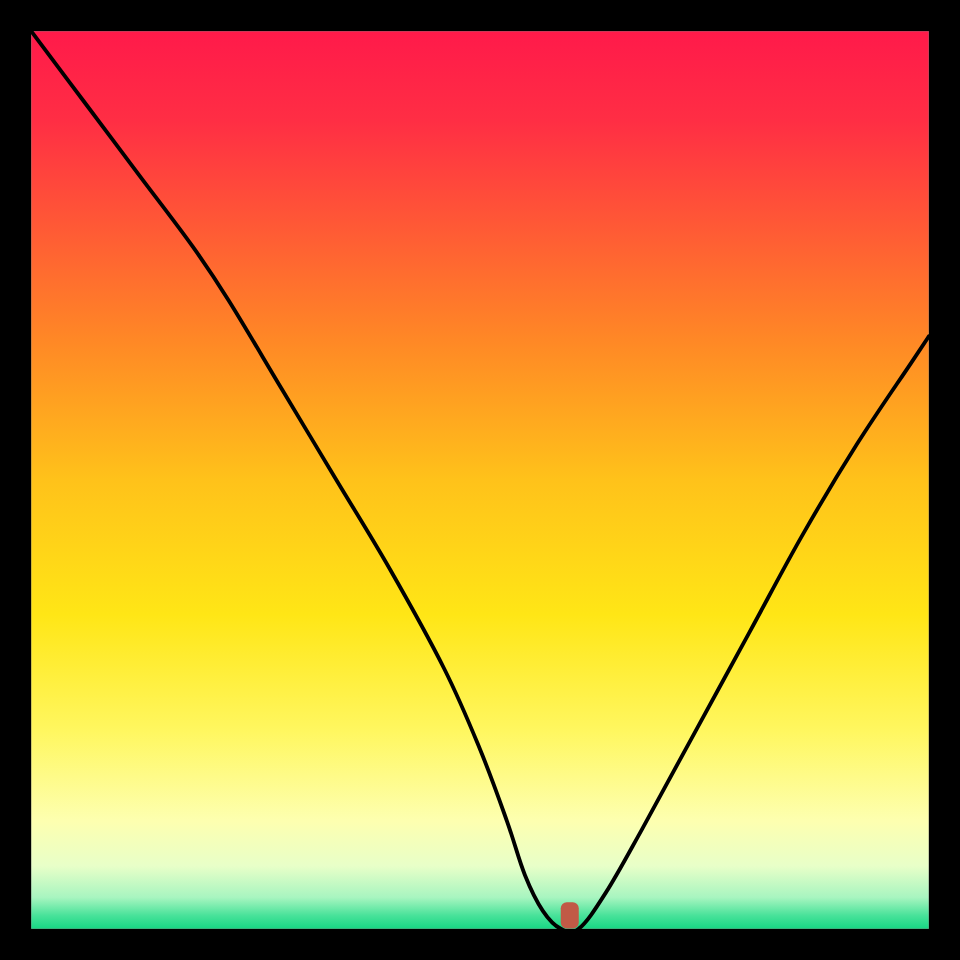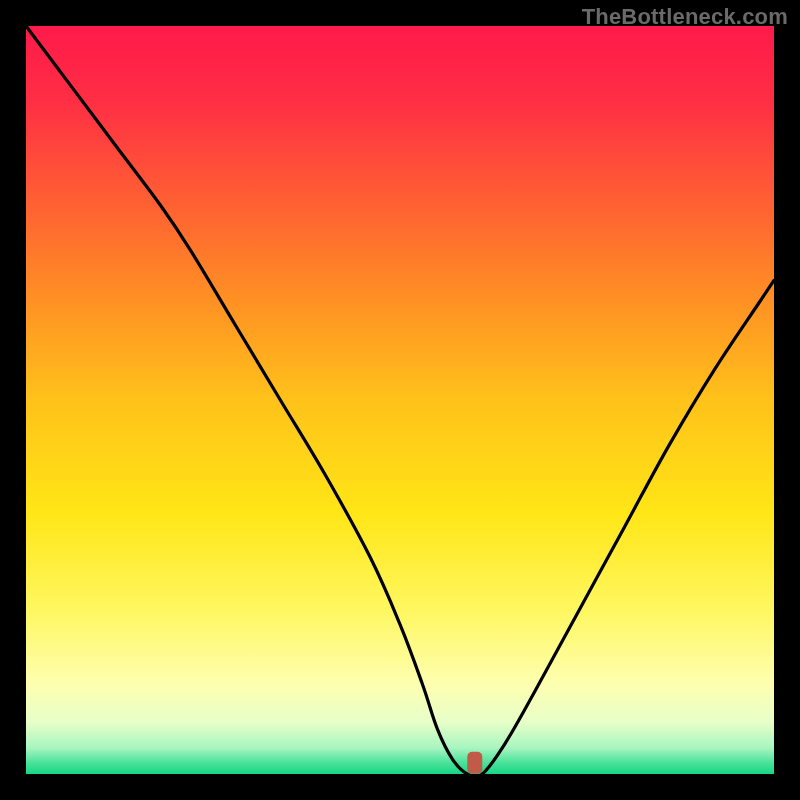--- a/index.html
+++ b/index.html
@@ -27,21 +27,20 @@
     z-index: 10;
   }
   svg {
     display: block;
   }
 </style>
 </head>
 <body>
 
 <div class="container">
-  <div class="watermark">TheBottleneck.com</div>
   <svg id="chart-svg" width="800" height="800" viewBox="0 0 800 800">
     <defs>
       <linearGradient id="bg-grad" x1="0" y1="0" x2="0" y2="1">
           <stop offset="0.00%" stop-color="#ff1a4a"></stop>
           <stop offset="10.00%" stop-color="#ff2e44"></stop>
           <stop offset="22.00%" stop-color="#ff5a35"></stop>
           <stop offset="35.00%" stop-color="#ff8a25"></stop>
           <stop offset="50.00%" stop-color="#ffc21a"></stop>
           <stop offset="65.00%" stop-color="#ffe616"></stop>
           <stop offset="78.00%" stop-color="#fff760"></stop>

